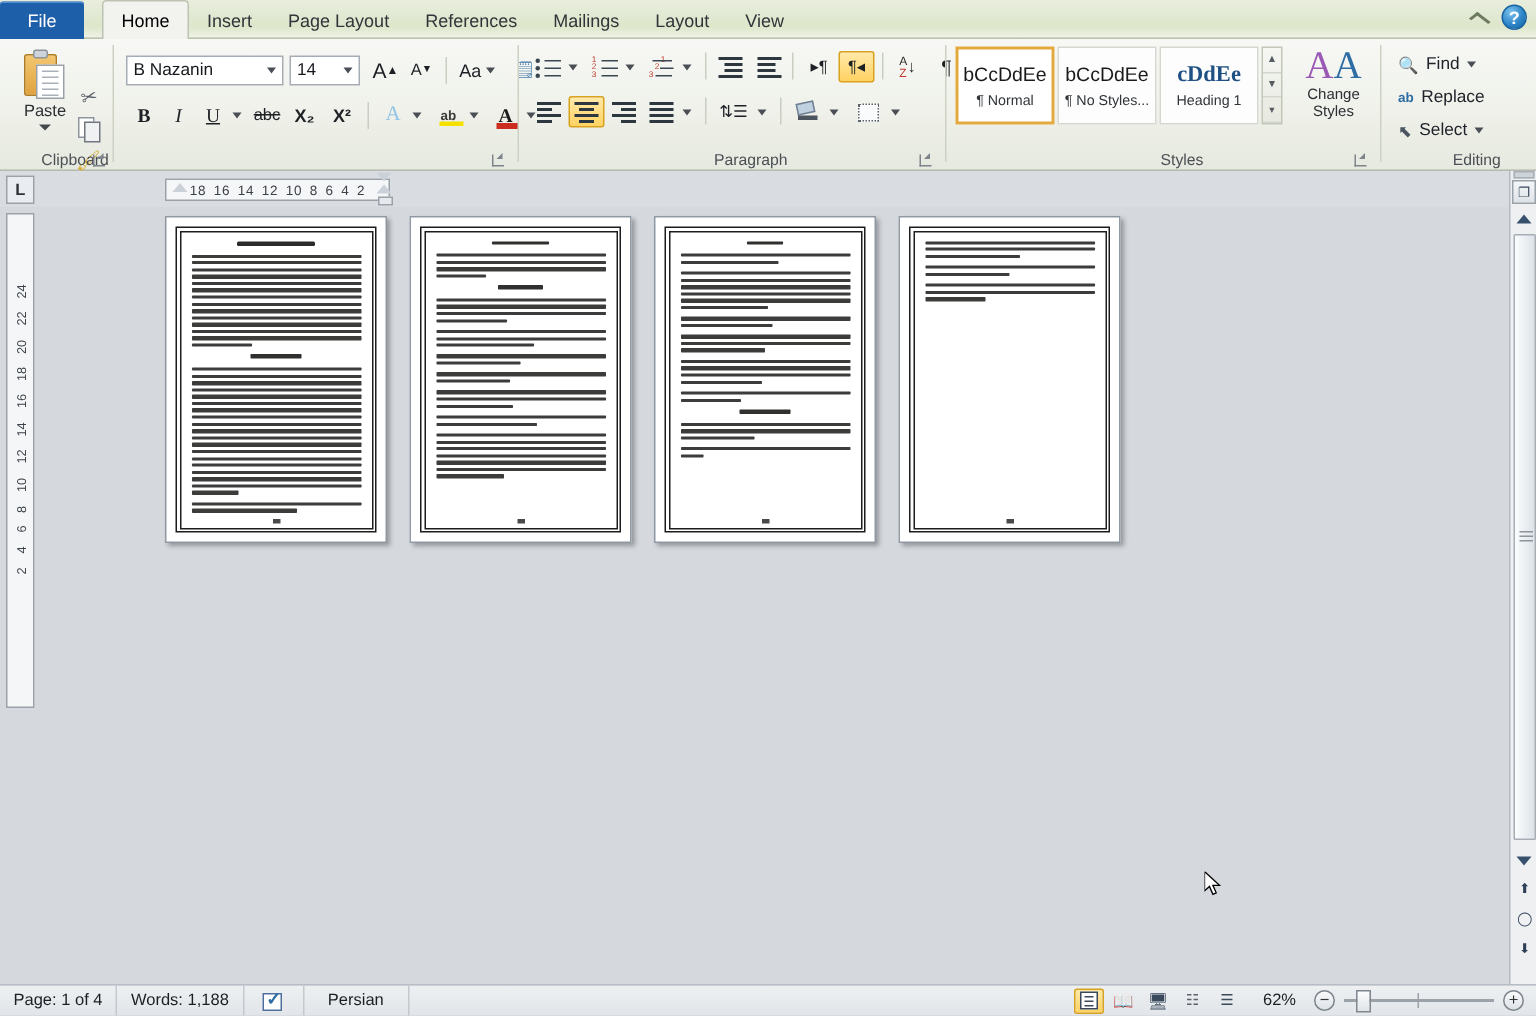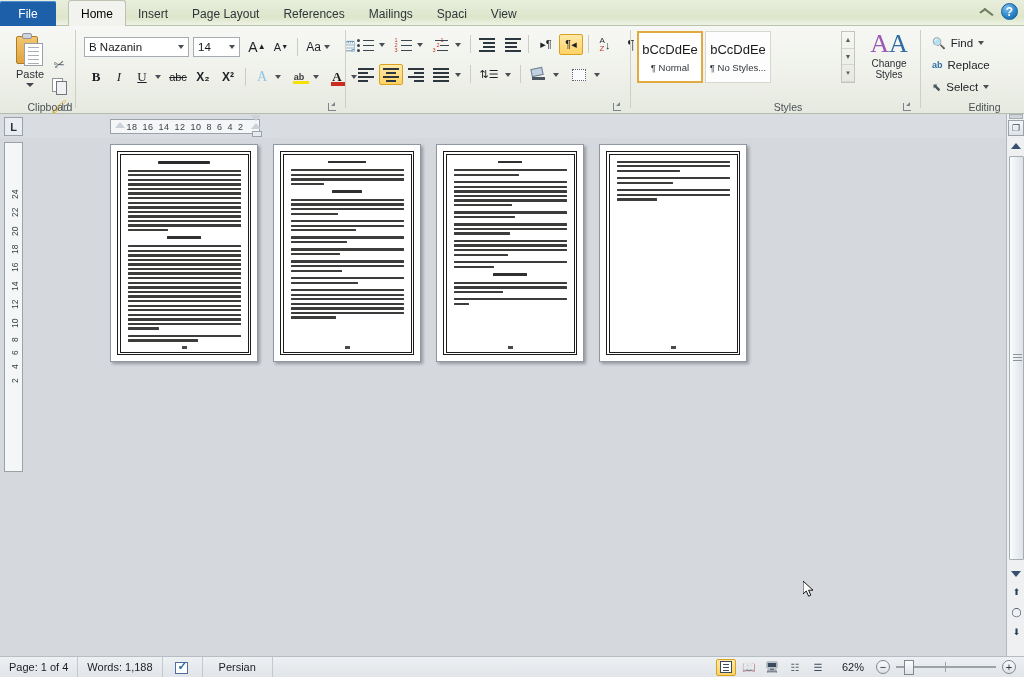--- a/index.html
+++ b/index.html
@@ -340,21 +340,21 @@
       <div class="tab">
           <span>Page Layout</span>
         </div>
       <div class="tab">
           <span>References</span>
         </div>
       <div class="tab">
           <span>Mailings</span>
         </div>
       <div class="tab">
-          <span>Spaci</span>
+          <span>Layout</span>
         </div>
       <div class="tab">
           <span>View</span>
         </div>
     </div>
     <div class="title-right">
       <div class="chev-min"></div>
       <div class="help-btn">
           <span>?</span>
         </div>
@@ -601,32 +601,37 @@
       <div class="fbtn" style="left:204px; top:38px; width:12px;">
           <i class="tri"></i>
         </div>
       <div class="fbtn" style="left:221px; top:38px; width:24px;">
         <span style="display:block;width:14px;height:12px;border:1px dotted #5a636c;background:#fafbfc;"></span>
       </div>
       <div class="fbtn" style="left:245px; top:38px; width:12px;">
           <i class="tri"></i>
         </div>
 
+      <div class="grp-label">Paragraph</div>
       <div class="dlg" style="right:8px;"></div>
       <div class="grp-sep" style="right:0;"></div>
     </div>
 
     <div class="grp" style="left:631px; width:290px;">
       <div class="style-box sel" style="left:6px;">
         <div class="style-prev">bCcDdEe</div>
         <div class="style-name">¶ Normal</div>
       </div>
       <div class="style-box" style="left:74px;">
         <div class="style-prev">bCcDdEe</div>
         <div class="style-name">¶ No Styles...</div>
+      </div>
+      <div class="style-box" style="left:142px;">
+        <div class="style-prev h1">cDdEe</div>
+        <div class="style-name">Heading 1</div>
       </div>
       <div class="gal-scroll" style="left:210px;">
         <div>▲</div>
         <div>▼</div>
         <div>▾</div>
       </div>
       <div class="change-styles" style="left:232px;">
         <div class="cs-icon"><span>A</span><span>A</span></div>
         <div class="cs-txt">Change</div>
         <div class="cs-txt">Styles</div>

